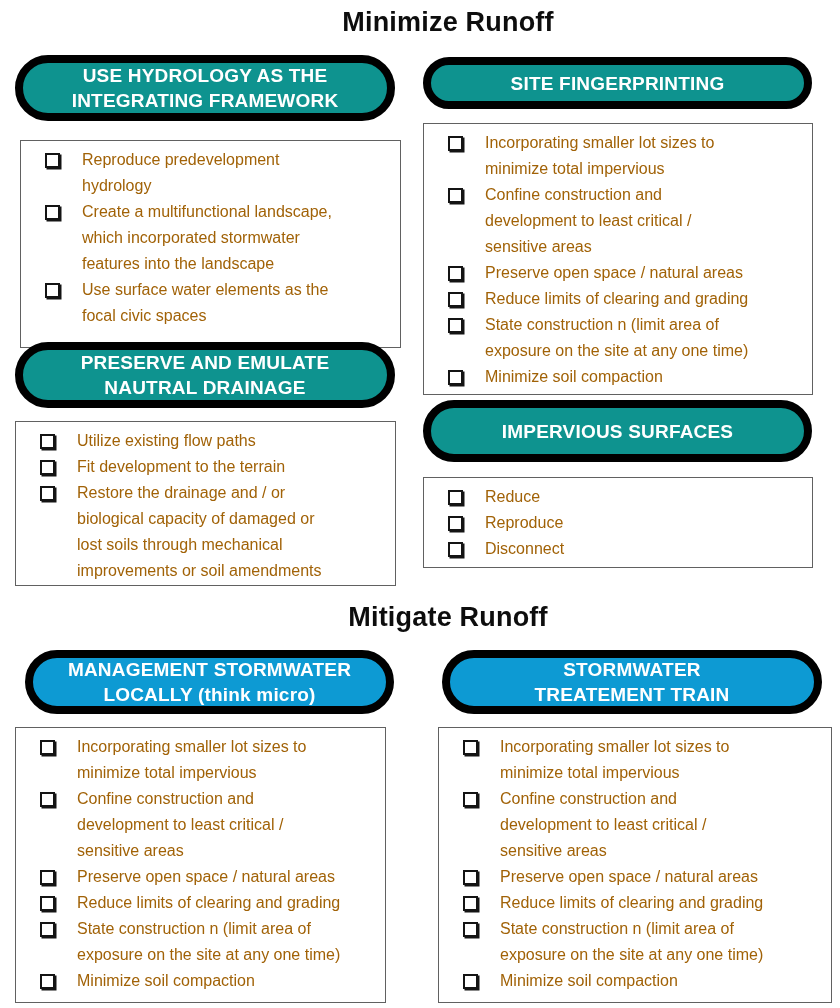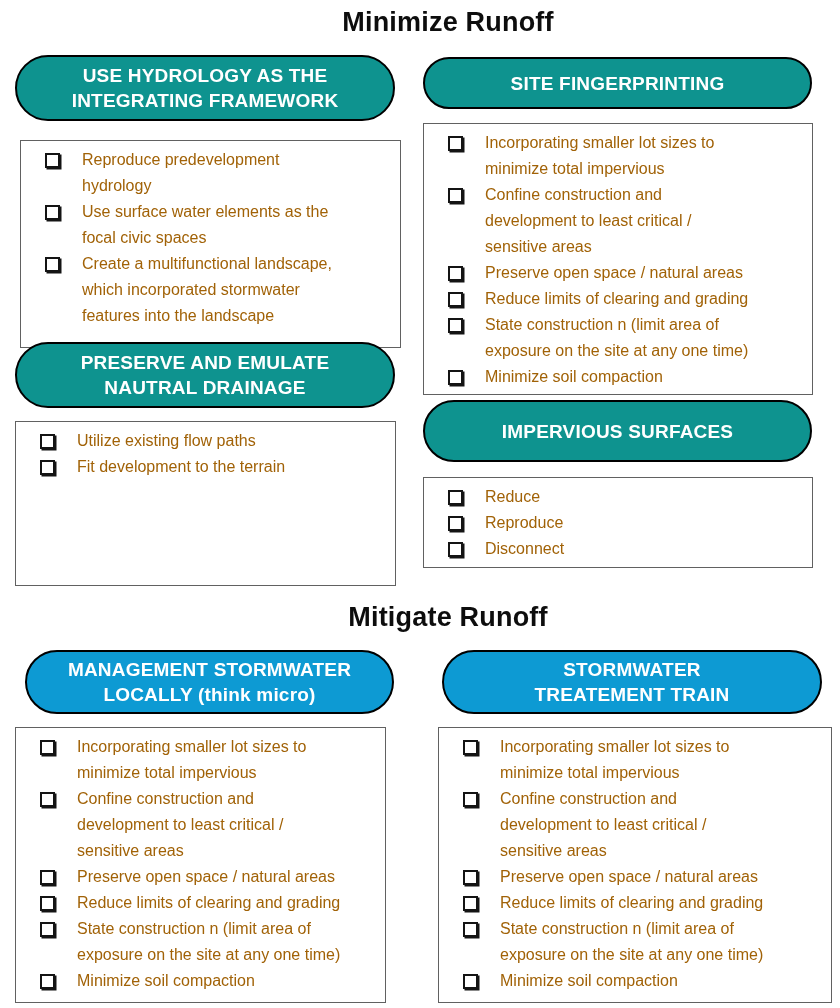--- a/index.html
+++ b/index.html
@@ -7,21 +7,21 @@
     position:relative;width:840px;height:1008px;background:#fff;
     font-family:"Liberation Sans",sans-serif;overflow:hidden;
   }
   .sec-title{
     position:absolute;left:0;width:100%;text-align:center;
     font-weight:bold;font-size:27px;color:#0d0d0d;letter-spacing:.2px;padding-left:28px;
   }
   #title-minimize{top:7px;}
   #title-mitigate{top:602px;}
   .pill{
-    position:absolute;border-radius:40px;border:2px solid #000000;
+    position:absolute;border-radius:40px;border:8px solid #000000;
     display:flex;align-items:center;justify-content:center;text-align:center;
     color:#fff;font-weight:bold;font-size:19px;line-height:25px;
     letter-spacing:.2px;white-space:pre-line;box-sizing:border-box;
     padding:4px 10px;
   }
   .pill.teal{background:var(--teal,#0E938F);}
   .pill.blue{background:var(--blue,#0D9AD3);}
   .box{
     position:absolute;border:1.5px solid #616161;background:#fff;
     box-sizing:border-box;padding:6px 8px 4px 24px;
@@ -64,29 +64,29 @@
   <div class="pill teal p0">USE HYDROLOGY AS THE
 INTEGRATING FRAMEWORK</div>
   <div class="box b0">
     <div class="row">
       <span class="cb"></span>
       <span class="txt">Reproduce predevelopment
 hydrology</span>
     </div>
     <div class="row">
       <span class="cb"></span>
-      <span class="txt">Use surface water elements as the
-focal civic spaces</span>
-    </div>
-    <div class="row">
-      <span class="cb"></span>
       <span class="txt">Create a multifunctional  landscape,
 which incorporated stormwater
 features into the landscape</span>
     </div>
+    <div class="row">
+      <span class="cb"></span>
+      <span class="txt">Use surface water elements as the
+focal civic spaces</span>
+    </div>
   </div>
 
   <div class="pill teal p1">SITE FINGERPRINTING</div>
   <div class="box b1">
     <div class="row">
       <span class="cb"></span>
       <span class="txt">Incorporating smaller lot sizes to
 minimize total impervious</span>
     </div>
     <div class="row">
@@ -118,20 +118,27 @@
 NAUTRAL DRAINAGE</div>
   <div class="box b2">
     <div class="row">
       <span class="cb"></span>
       <span class="txt">Utilize existing flow paths</span>
     </div>
     <div class="row">
       <span class="cb"></span>
       <span class="txt">Fit development to the terrain</span>
     </div>
+    <div class="row">
+      <span class="cb"></span>
+      <span class="txt">Restore the drainage and / or
+biological capacity of damaged or
+lost soils through mechanical
+improvements or soil amendments</span>
+    </div>
   </div>
 
   <div class="pill teal p3">IMPERVIOUS SURFACES</div>
   <div class="box b3">
     <div class="row">
       <span class="cb"></span>
       <span class="txt">Reduce</span>
     </div>
     <div class="row">
       <span class="cb"></span>

